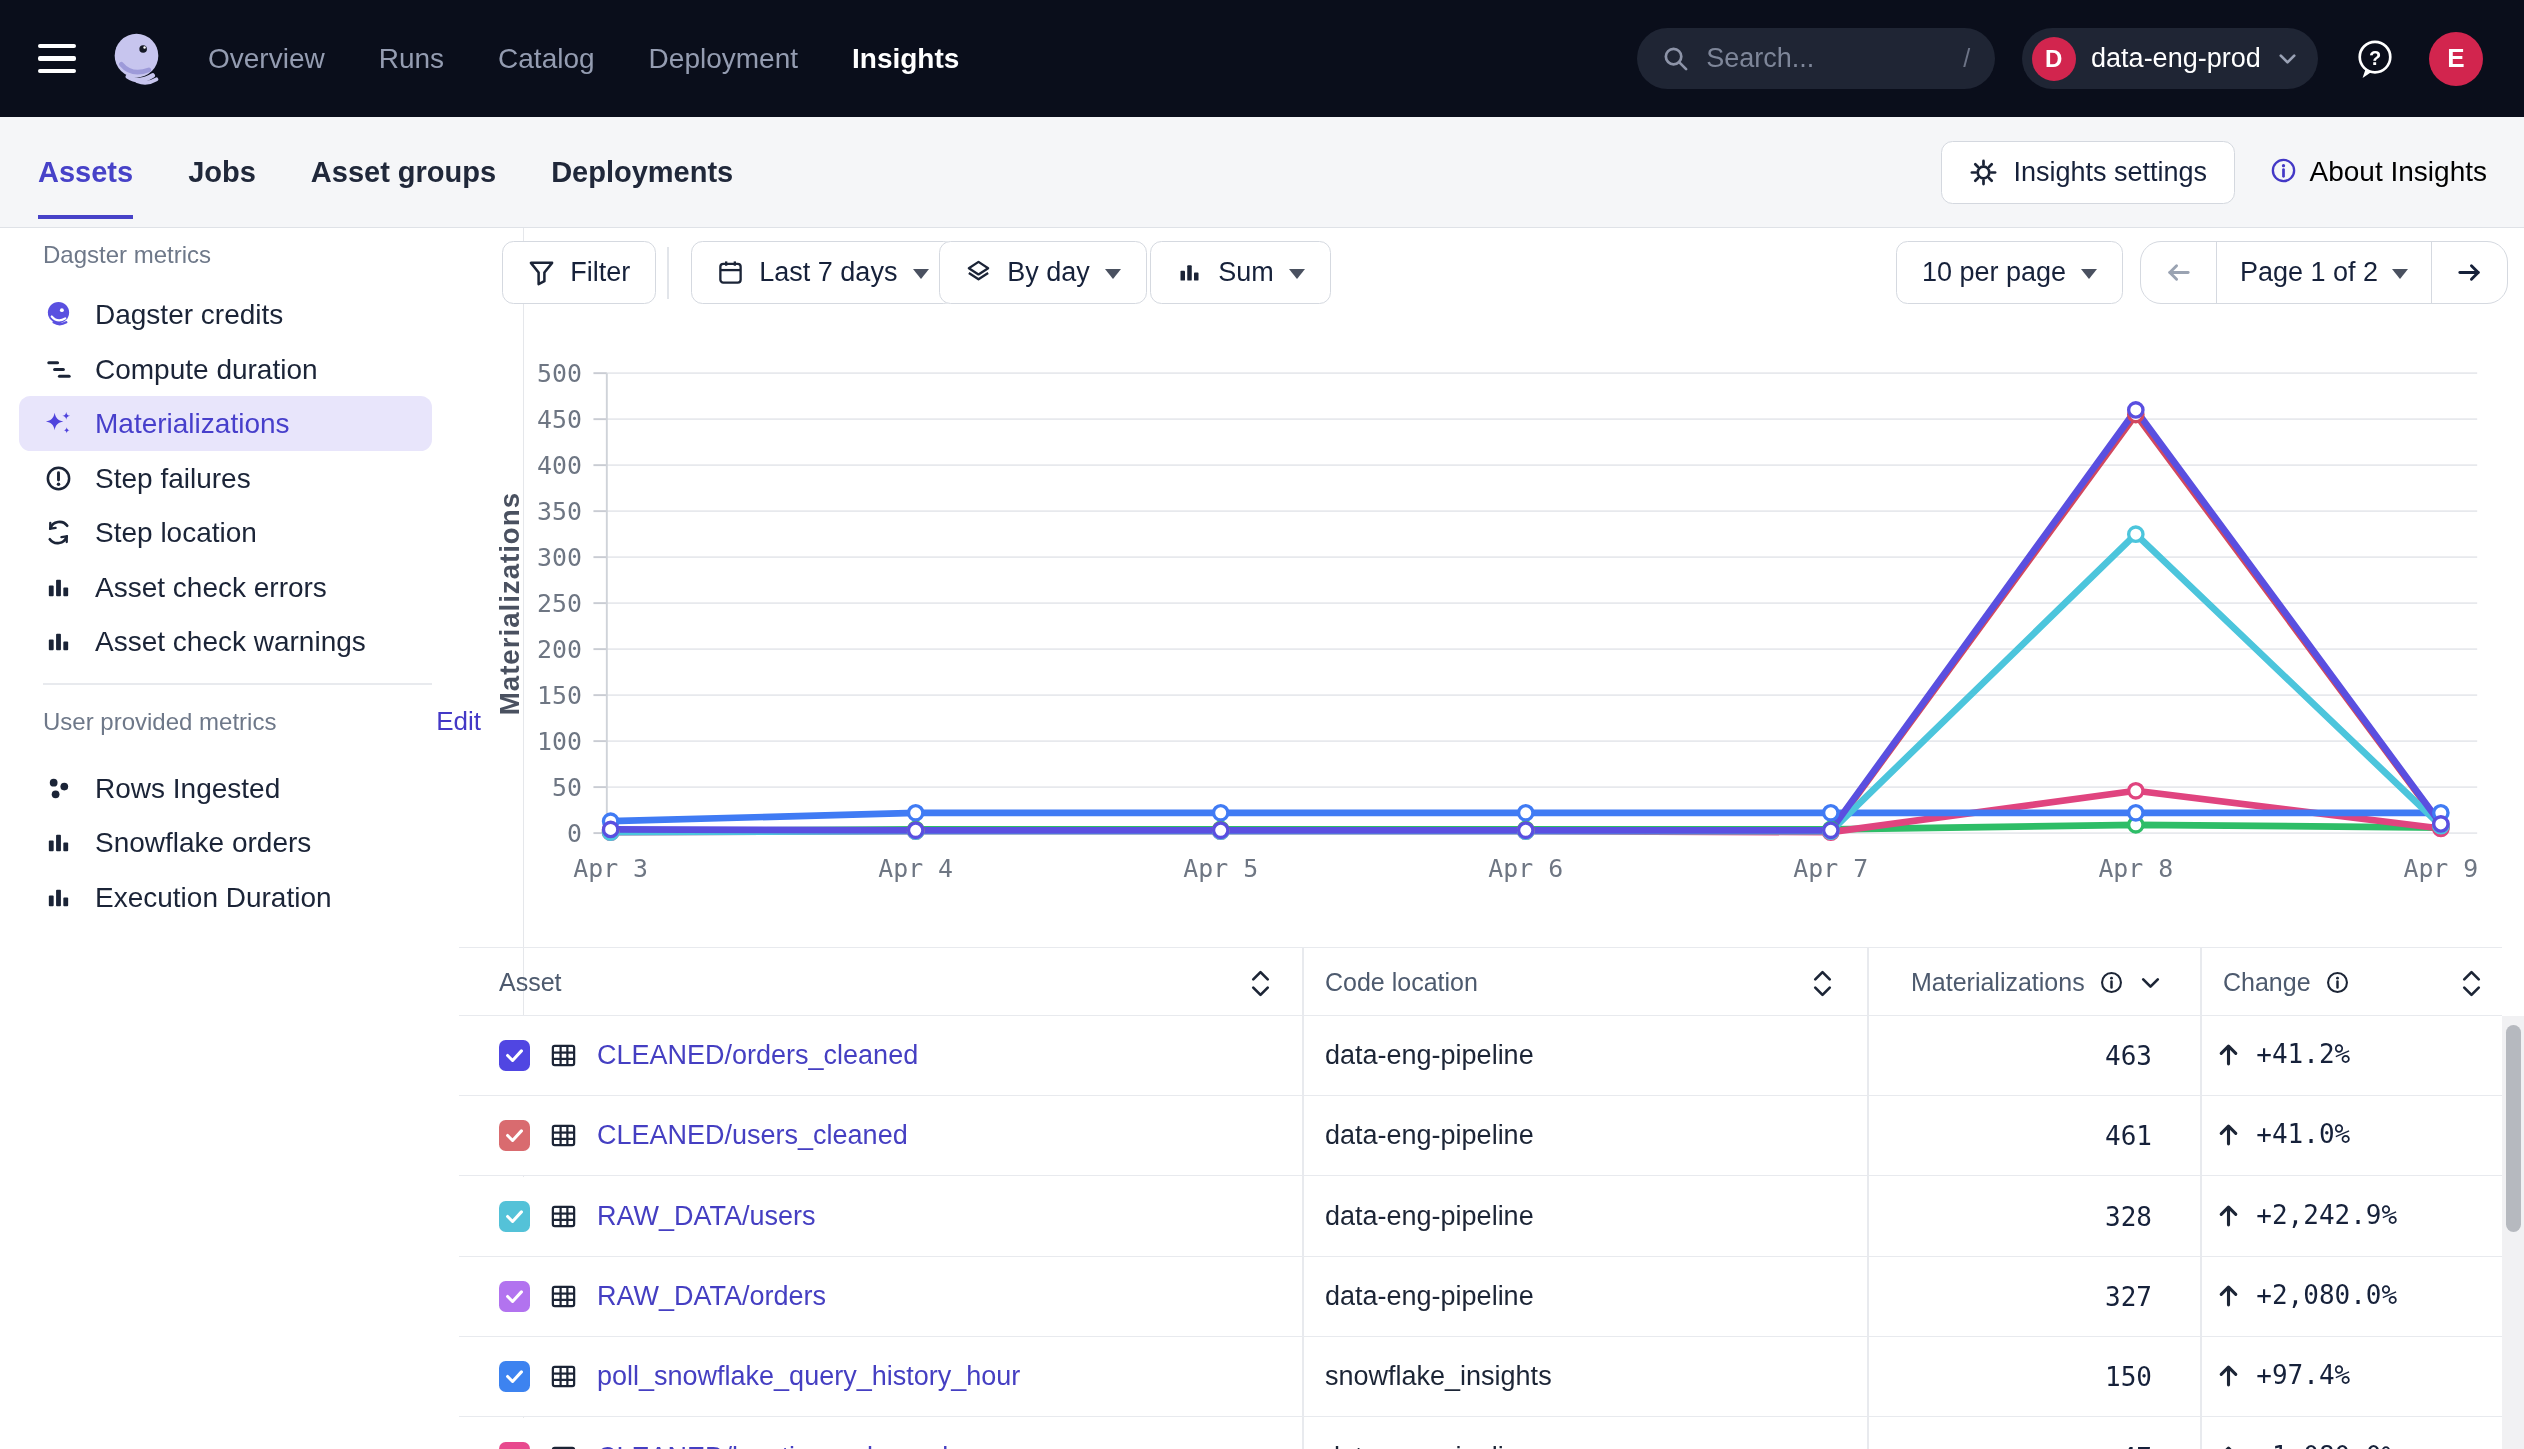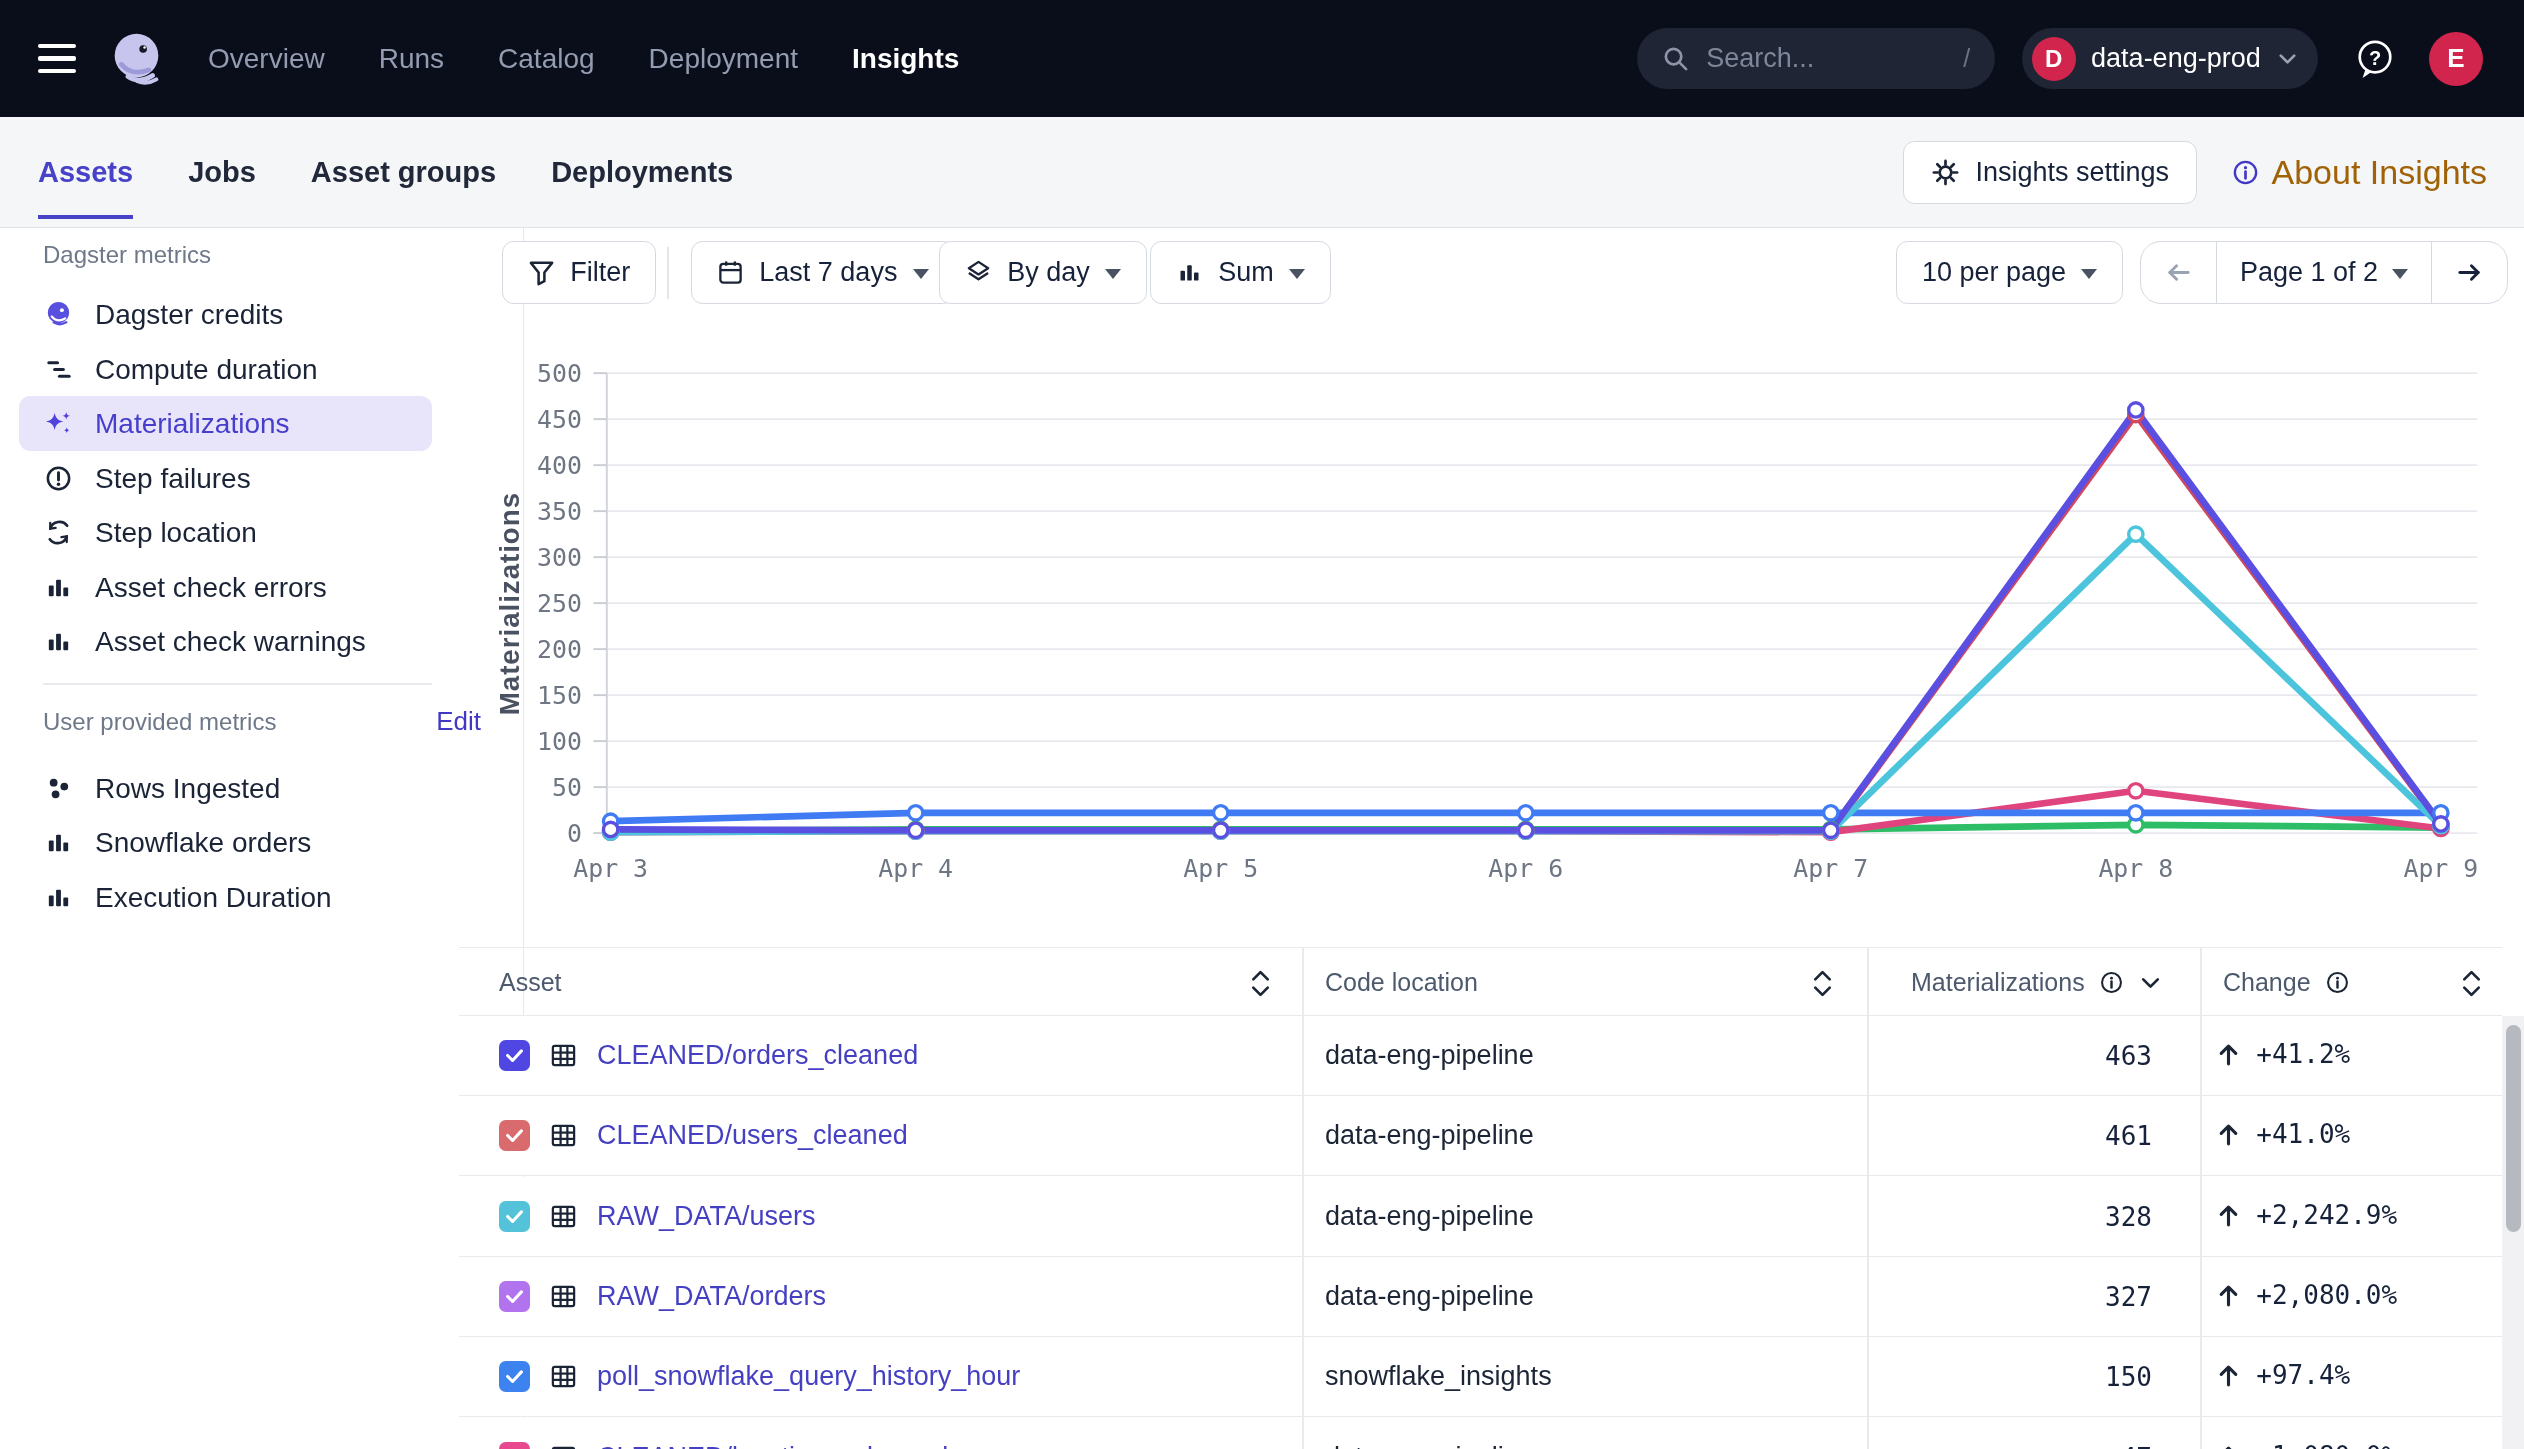--- a/index.html
+++ b/index.html
@@ -28,21 +28,21 @@
           font-size:26px;display:flex;align-items:center;justify-content:center;margin-left:33px;cursor:pointer}
   
   .tabbar{position:absolute;top:117px;left:0;right:0;height:111px;background:#f5f6f8;
           border-bottom:1.9px solid #dfe2e7;display:flex;align-items:stretch;padding:8px 38px;box-sizing:border-box}
   .tab{display:flex;align-items:center;font-size:29px;font-weight:600;color:#20283a;margin-right:55px;
        border-bottom:4.8px solid transparent;padding-top:4.8px;box-sizing:border-box;cursor:pointer}
   .tab.active{color:#4742c8;border-bottom-color:#4742c8}
   .tab-actions{margin-left:auto;display:flex;align-items:center;gap:34px}
   .settings-btn{height:63px;background:#fff;border:1.9px solid #d4d8df;border-radius:11.5px;display:flex;
         align-items:center;gap:15.3px;padding:0 27px;font-size:27px;font-weight:500;color:#16213a;cursor:pointer}
-  .about{display:flex;align-items:center;gap:11.5px;color:#a16207;font-size:34px;cursor:pointer}
+  .about{display:flex;gap:11.5px;color:#000000;font-size:28px;cursor:pointer}
   
   .sidebar{position:absolute;top:228px;left:0;width:524px;bottom:0;background:#fff;
            border-right:1.9px solid #e5e7eb;box-sizing:border-box}
   .side-title{position:absolute;left:43px;font-size:24px;color:#6e7889}
   .side-item{position:absolute;left:19px;width:413px;height:55px;display:flex;align-items:center;
              padding-left:24px;box-sizing:border-box;border-radius:11.5px;gap:21px;font-size:28px;
              color:#1b2437;cursor:pointer;white-space:nowrap}
   .side-item.selected{background:#e8e5fb;color:#473fcb;font-weight:500}
   .side-divider{position:absolute;left:43px;width:389px;height:1.9px;background:#e8eaee}
   .edit-link{position:absolute;right:42px;font-size:26px;color:#4338c6;cursor:pointer}

